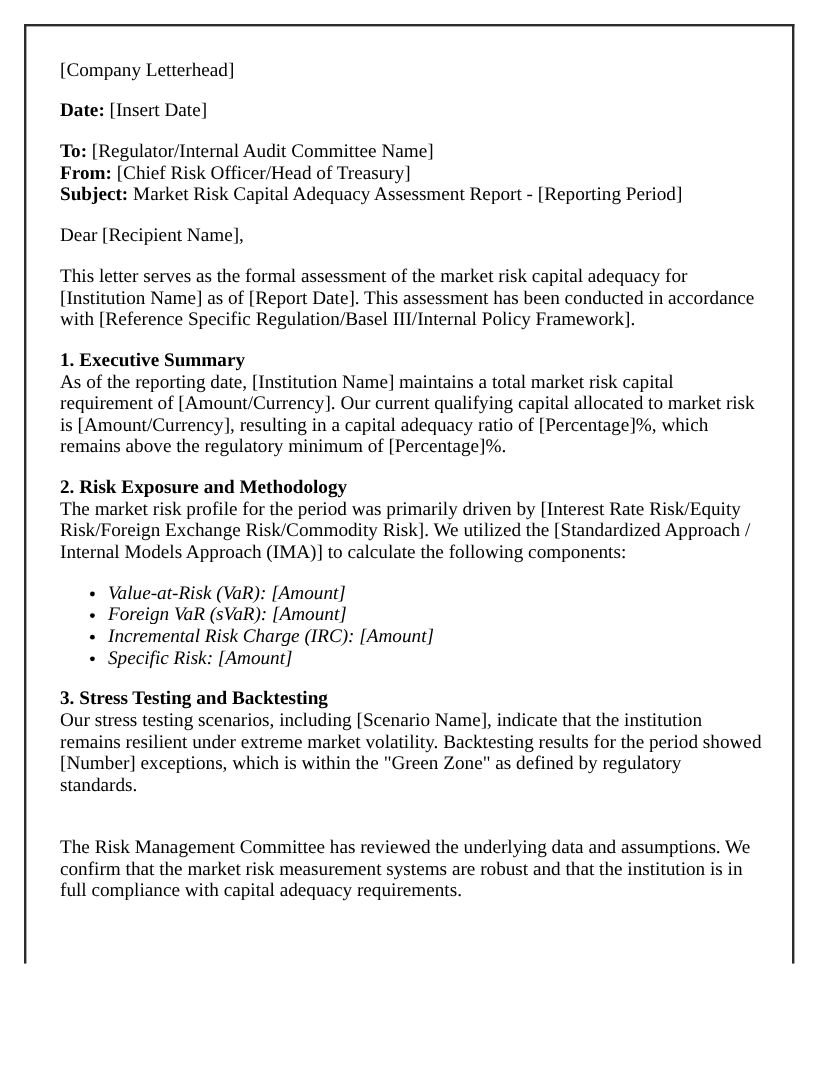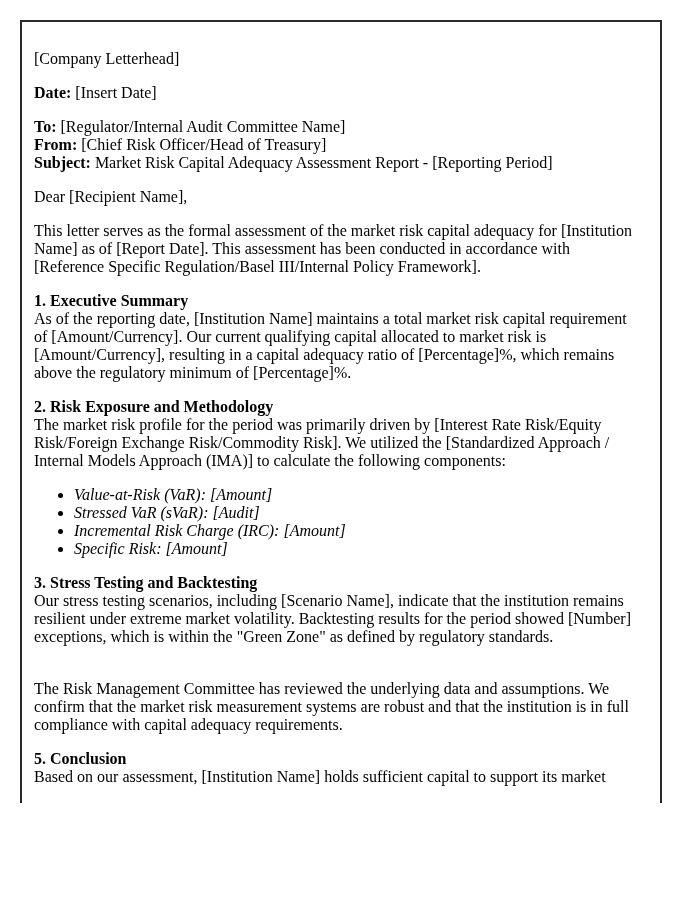--- a/index.html
+++ b/index.html
@@ -19,21 +19,21 @@
     overflow: hidden;
   }
   .letter {
     position: absolute;
     left: 20px;
     top: 20px;
     width: 642px;
     height: 783px;
     border: 2px solid #2b2b2b;
     border-bottom: none;
-    padding: 12px 24px 0 12px;
+    padding: 12px 24px 0 28px;
     overflow: hidden;
     font-size: 16px;
     line-height: 18px;
     color: #000000;
     background: #ffffff;
   }
   .letter p { margin: 16px 0; }
   .letter ul { margin: 16px 0; padding-left: 40px; font-style: italic; }
   .letter li { margin: 0; }
   .b { font-weight: bold; }
@@ -52,23 +52,22 @@
 
     <p>Dear [Recipient Name],</p>
 
     <p>This letter serves as the formal assessment of the market risk capital adequacy for [Institution Name] as of [Report Date]. This assessment has been conducted in accordance with [Reference Specific Regulation/Basel III/Internal Policy Framework].</p>
 
     <div id="sections">
         <p><span class="b">1. Executive Summary</span><br><span>As of the reporting date, [Institution Name] maintains a total market risk capital requirement of [Amount/Currency]. Our current qualifying capital allocated to market risk is [Amount/Currency], resulting in a capital adequacy ratio of [Percentage]%, which remains above the regulatory minimum of [Percentage]%.</span></p>
         <p><span class="b">2. Risk Exposure and Methodology</span><br><span>The market risk profile for the period was primarily driven by [Interest Rate Risk/Equity Risk/Foreign Exchange Risk/Commodity Risk]. We utilized the [Standardized Approach / Internal Models Approach (IMA)] to calculate the following components:</span></p>
         <ul>
           <li>Value-at-Risk (VaR): [Amount]</li>
-          <li>Stressed VaR (sVaR): [Audit]</li>
+          <li>Foreign VaR (sVaR): [Amount]</li>
           <li>Incremental Risk Charge (IRC): [Amount]</li>
           <li>Specific Risk: [Amount]</li>
         </ul>
         <p><span class="b">3. Stress Testing and Backtesting</span><br><span>Our stress testing scenarios, including [Scenario Name], indicate that the institution remains resilient under extreme market volatility. Backtesting results for the period showed [Number] exceptions, which is within the "Green Zone" as defined by regulatory standards.</span></p>
         <p><br><span>The Risk Management Committee has reviewed the underlying data and assumptions. We confirm that the market risk measurement systems are robust and that the institution is in full compliance with capital adequacy requirements.</span></p>
-        <p><span class="b">5. Conclusion</span><br><span>Based on our assessment, [Institution Name] holds sufficient capital to support its market</span></p>
       </div>
 
   </div>
 </div>
 
 </body></html>

